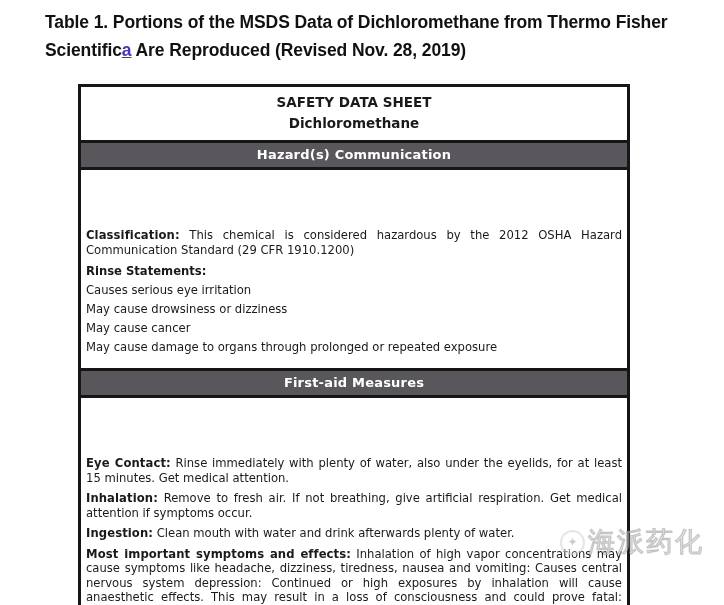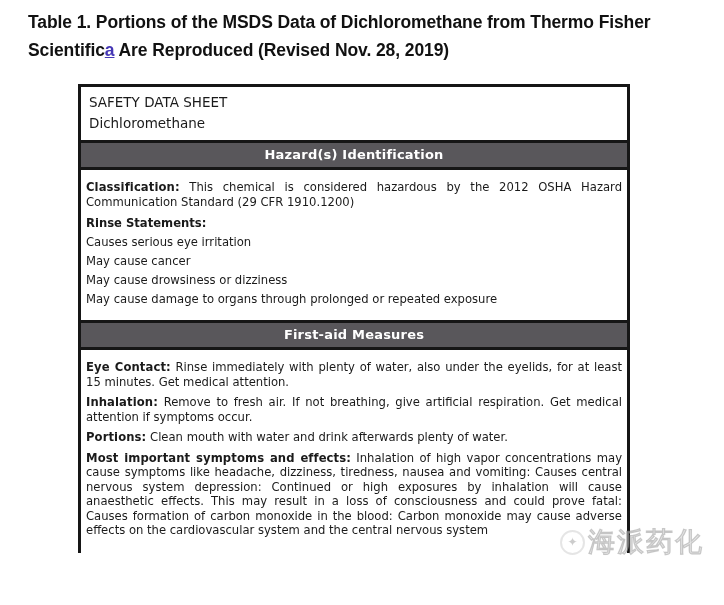--- a/index.html
+++ b/index.html
@@ -13,55 +13,56 @@
   .page{
     position:relative;
     width:724px;height:605px;
     background:#ffffff;
     overflow:hidden;
     font-family:"DejaVu Sans","Liberation Sans",sans-serif;
     color:var(--text-col);
   }
   
   .doc-title{
-    position:absolute;left:28px;top:8px;width:668px;
+    position:absolute;left:45px;top:8px;width:668px;
     font-family:"Liberation Sans",sans-serif;
     font-weight:bold;font-size:17.5px;line-height:28px;
     color:#111111;letter-spacing:-0.1px;
   }
   .footnote-link{
     color:var(--footnote-col);
     text-decoration:underline;
     cursor:pointer;
   }
   
   .msds-table{
     position:absolute;left:78px;top:84px;width:552px;
     border:3px solid var(--border-col);
     border-bottom:none;
     background:#ffffff;
   }
   .row-header{
     padding:5px 8px 6px;
-    text-align:left;font-weight:normal;
+    text-align:center;font-weight:bold;
     font-size:13.5px;line-height:21px;
     border-bottom:3px solid var(--border-col);
   }
   .row-banner{
     background:var(--banner-bg);
     color:#ffffff;
     text-align:center;font-weight:bold;
     font-size:13px;line-height:17px;
     padding:3px 0 4px;
     border-bottom:3px solid var(--border-col);
     letter-spacing:0.2px;
   }
   .row-body{
     padding:5px 5px 9px 5px;
     font-size:11.6px;
+    margin-top:48px;
   }
   .row-body.bordered{border-bottom:3px solid var(--border-col);}
   .para{
     margin:5px 0 6px;
     line-height:14.5px;
     text-align:justify;
   }
   .para b{letter-spacing:0.1px;}
   .hz{
     margin:5px 0;
@@ -98,37 +99,37 @@
 
   <div class="doc-title"><span>Table 1. Portions of the MSDS Data of Dichloromethane from Thermo Fisher Scientific</span><span class="footnote-link">a</span><span> Are Reproduced (Revised Nov. 28, 2019)</span></div>
 
   <div class="msds-table">
 
     <div class="row-header">
       <div>SAFETY DATA SHEET</div>
       <div>Dichloromethane</div>
     </div>
 
-    <div class="row-banner">Hazard(s) Identification</div>
+    <div class="row-banner">Hazard(s) Communication</div>
 
     <div class="row-body bordered">
       <p class="para"><b>Classification:</b> <span>This chemical is considered hazardous by the 2012 OSHA Hazard Communication Standard (29 CFR 1910.1200)</span></p>
       <p class="lbl-line">Rinse Statements:</p>
       <p class="hz">Causes serious eye irritation</p>
+      <p class="hz">May cause drowsiness or dizziness</p>
       <p class="hz">May cause cancer</p>
-      <p class="hz">May cause drowsiness or dizziness</p>
       <p class="hz">May cause damage to organs through prolonged or repeated exposure</p>
     </div>
 
     <div class="row-banner">First-aid Measures</div>
 
     <div class="row-body">
       <p class="para"><b>Eye Contact:</b> <span>Rinse immediately with plenty of water, also under the eyelids, for at least 15 minutes. Get medical attention.</span></p>
       <p class="para"><b>Inhalation:</b> <span>Remove to fresh air. If not breathing, give artificial respiration. Get medical attention if symptoms occur.</span></p>
-      <p class="para"><b>Portions:</b> <span>Clean mouth with water and drink afterwards plenty of water.</span></p>
+      <p class="para"><b>Ingestion:</b> <span>Clean mouth with water and drink afterwards plenty of water.</span></p>
       <p class="para"><b>Most important symptoms and effects:</b> <span>Inhalation of high vapor concentrations may cause symptoms like headache, dizziness, tiredness, nausea and vomiting: Causes central nervous system depression: Continued or high exposures by inhalation will cause anaesthetic effects. This may result in a loss of consciousness and could prove fatal: Causes formation of carbon monoxide in the blood: Carbon monoxide may cause adverse effects on the cardiovascular system and the central nervous system</span></p>
     </div>
 
   </div>
 
   <div class="watermark">
     <span class="wm-logo">✦</span>
     <span class="wm-text">海派药化</span>
   </div>
 

